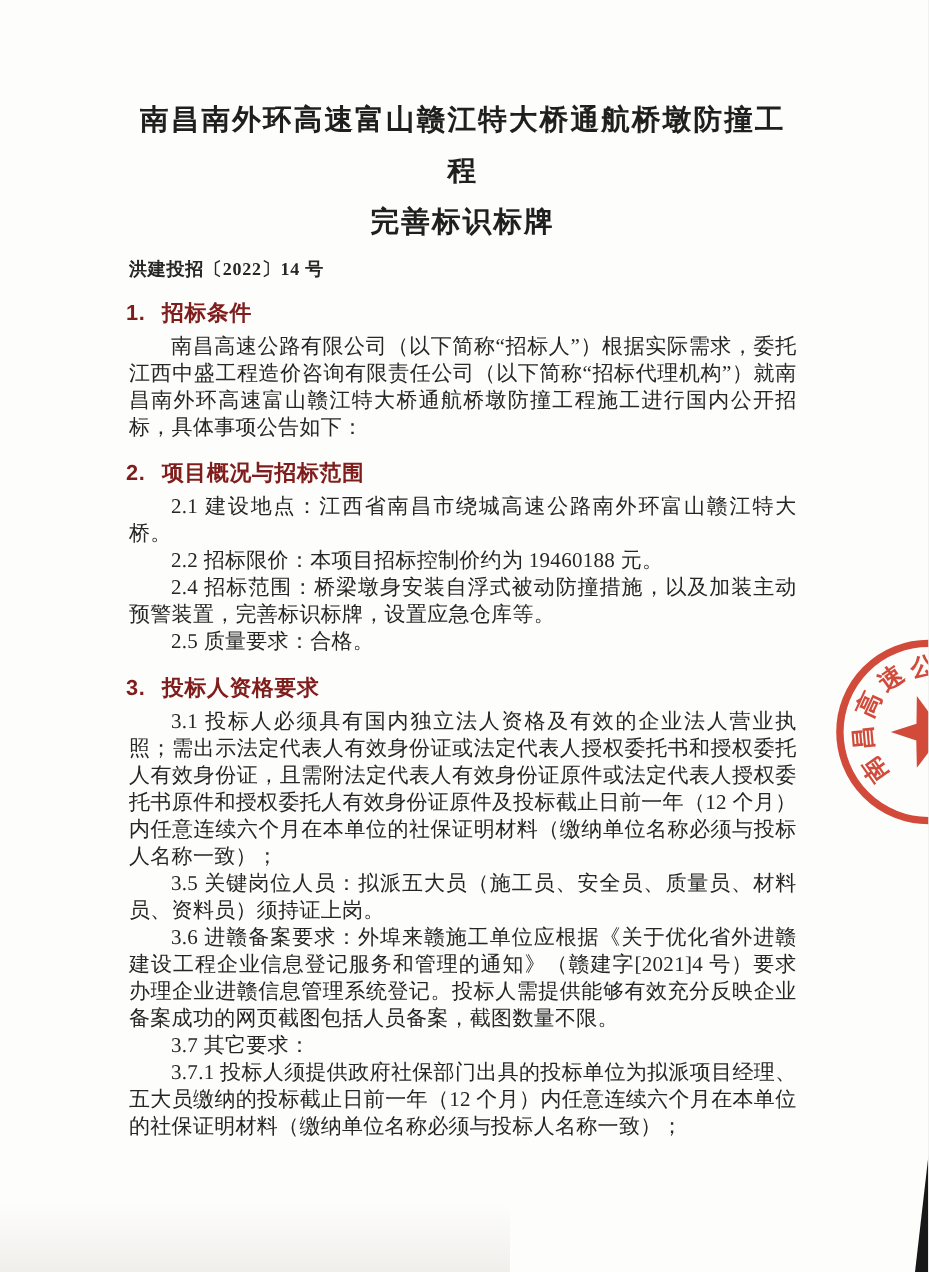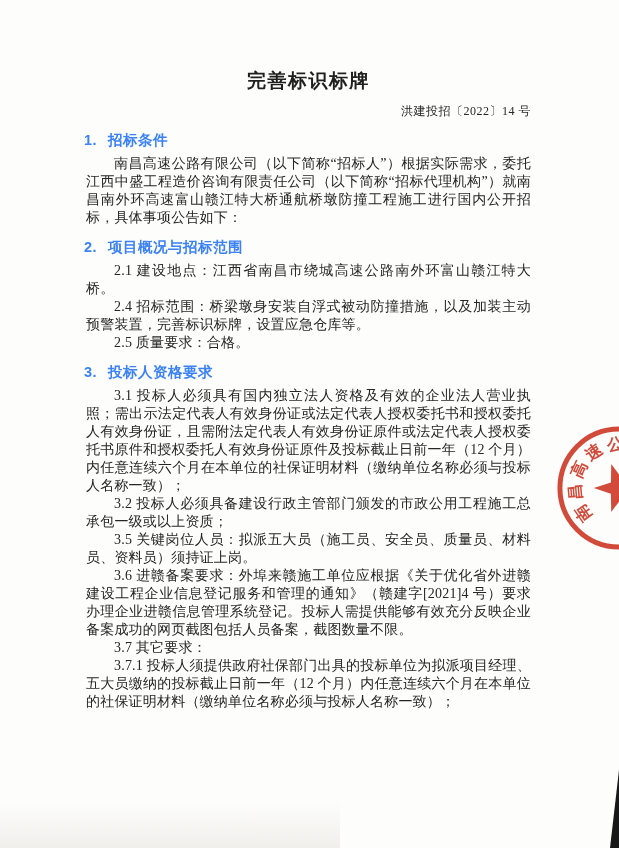--- a/index.html
+++ b/index.html
@@ -19,32 +19,32 @@
   .doc-title {
     margin:0;
     text-align:center;
     font-size:19px;
     font-weight:bold;
     line-height:34px;
     letter-spacing:1.5px;
     color:#1f1f1f;
   }
   .doc-number {
-    text-align:right;
+    text-align:left;
     font-size:12px;
-    font-weight:normal;
+    font-weight:bold;
     margin-top:5px;
     letter-spacing:0.5px;
   }
   .section { margin:0; }
   .section-heading {
     font-family:"Liberation Sans","DejaVu Sans",sans-serif;
     font-size:14.5px;
     font-weight:bold;
-    color:#3b82f6;
+    color:#7f1d1d;
     margin:11px 0 5px -2px;
     letter-spacing:0.5px;
   }
   .section-number { display:inline-block; min-width:24px; }
   .para {
     margin:0;
     font-size:14px;
     line-height:18px;
     text-indent:2em;
     text-align:justify;
@@ -82,51 +82,52 @@
     background:linear-gradient(to top, rgba(193,188,182,0.22), rgba(193,188,182,0));
     pointer-events:none;
   }
 </style>
 </head>
 <body>
 
 <div class="page">
 
   <div class="content">
+    <h1 class="doc-title">南昌南外环高速富山赣江特大桥通航桥墩防撞工程</h1>
     <h1 class="doc-title">完善标识标牌</h1>
     <div class="doc-number">洪建投招〔2022〕14 号</div>
 
     <div>
   <div class="section">
     <div class="section-heading">
       <span class="section-number">1.</span><span>招标条件</span>
     </div>
     <div>
             <p class="para">南昌高速公路有限公司（以下简称“招标人”）根据实际需求，委托江西中盛工程造价咨询有限责任公司（以下简称“招标代理机构”）就南昌南外环高速富山赣江特大桥通航桥墩防撞工程施工进行国内公开招标，具体事项公告如下：</p>
           </div>
   </div>
 
   <div class="section">
     <div class="section-heading">
       <span class="section-number">2.</span><span>项目概况与招标范围</span>
     </div>
     <div>
             <p class="para">2.1 建设地点：江西省南昌市绕城高速公路南外环富山赣江特大桥。</p>
+            <p class="para">2.2 招标限价：本项目招标控制价约为 19460188 元。</p>
             <p class="para">2.4 招标范围：桥梁墩身安装自浮式被动防撞措施，以及加装主动预警装置，完善标识标牌，设置应急仓库等。</p>
             <p class="para">2.5 质量要求：合格。</p>
           </div>
   </div>
 
   <div class="section">
     <div class="section-heading">
       <span class="section-number">3.</span><span>投标人资格要求</span>
     </div>
     <div>
             <p class="para">3.1 投标人必须具有国内独立法人资格及有效的企业法人营业执照；需出示法定代表人有效身份证或法定代表人授权委托书和授权委托人有效身份证，且需附法定代表人有效身份证原件或法定代表人授权委托书原件和授权委托人有效身份证原件及投标截止日前一年（12 个月）内任意连续六个月在本单位的社保证明材料（缴纳单位名称必须与投标人名称一致）；</p>
-            <p class="para">3.2 投标人必须具备建设行政主管部门颁发的市政公用工程施工总承包一级或以上资质；</p>
             <p class="para">3.5 关键岗位人员：拟派五大员（施工员、安全员、质量员、材料员、资料员）须持证上岗。</p>
             <p class="para">3.6 进赣备案要求：外埠来赣施工单位应根据《关于优化省外进赣建设工程企业信息登记服务和管理的通知》（赣建字[2021]4 号）要求办理企业进赣信息管理系统登记。投标人需提供能够有效充分反映企业备案成功的网页截图包括人员备案，截图数量不限。</p>
             <p class="para">3.7 其它要求：</p>
             <p class="para">3.7.1 投标人须提供政府社保部门出具的投标单位为拟派项目经理、五大员缴纳的投标截止日前一年（12 个月）内任意连续六个月在本单位的社保证明材料（缴纳单位名称必须与投标人名称一致）；</p>
           </div>
   </div>
 
 </div>
   </div>
 

